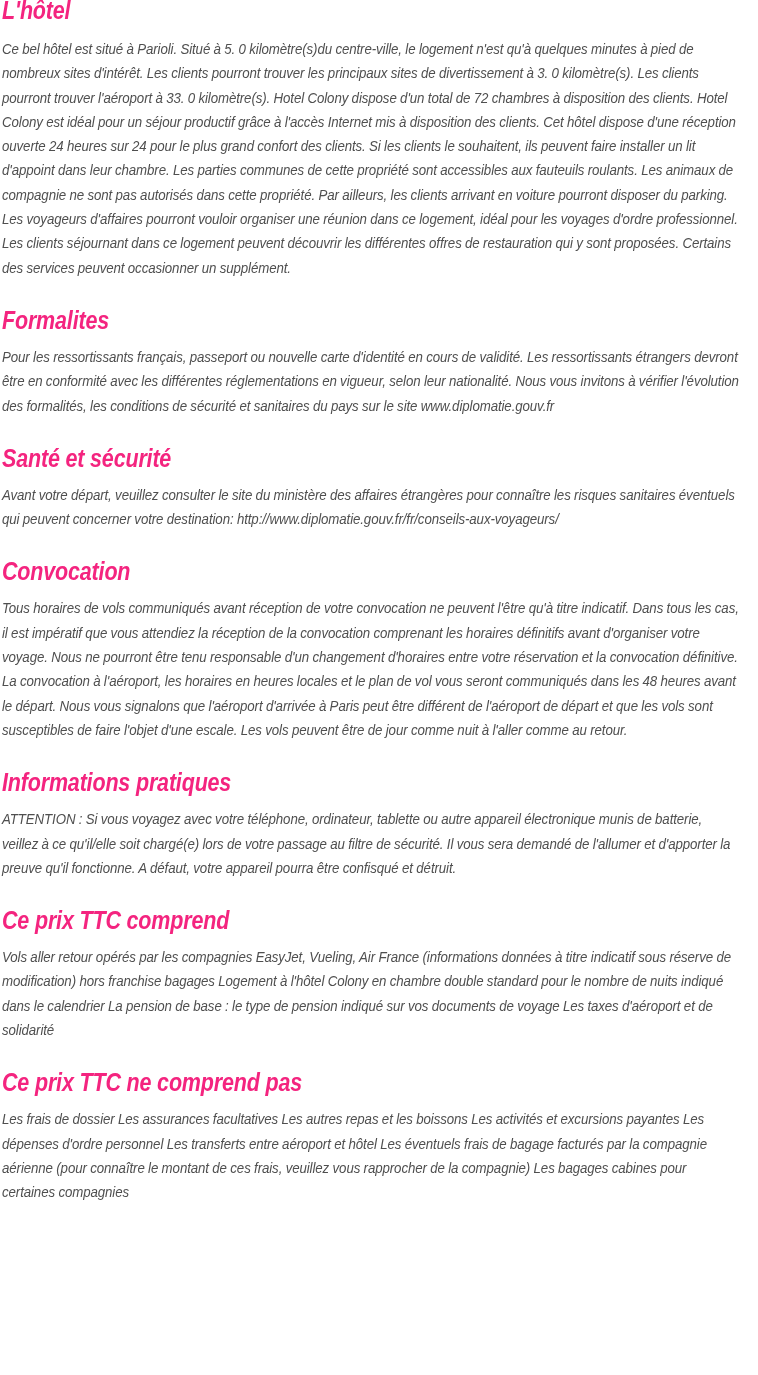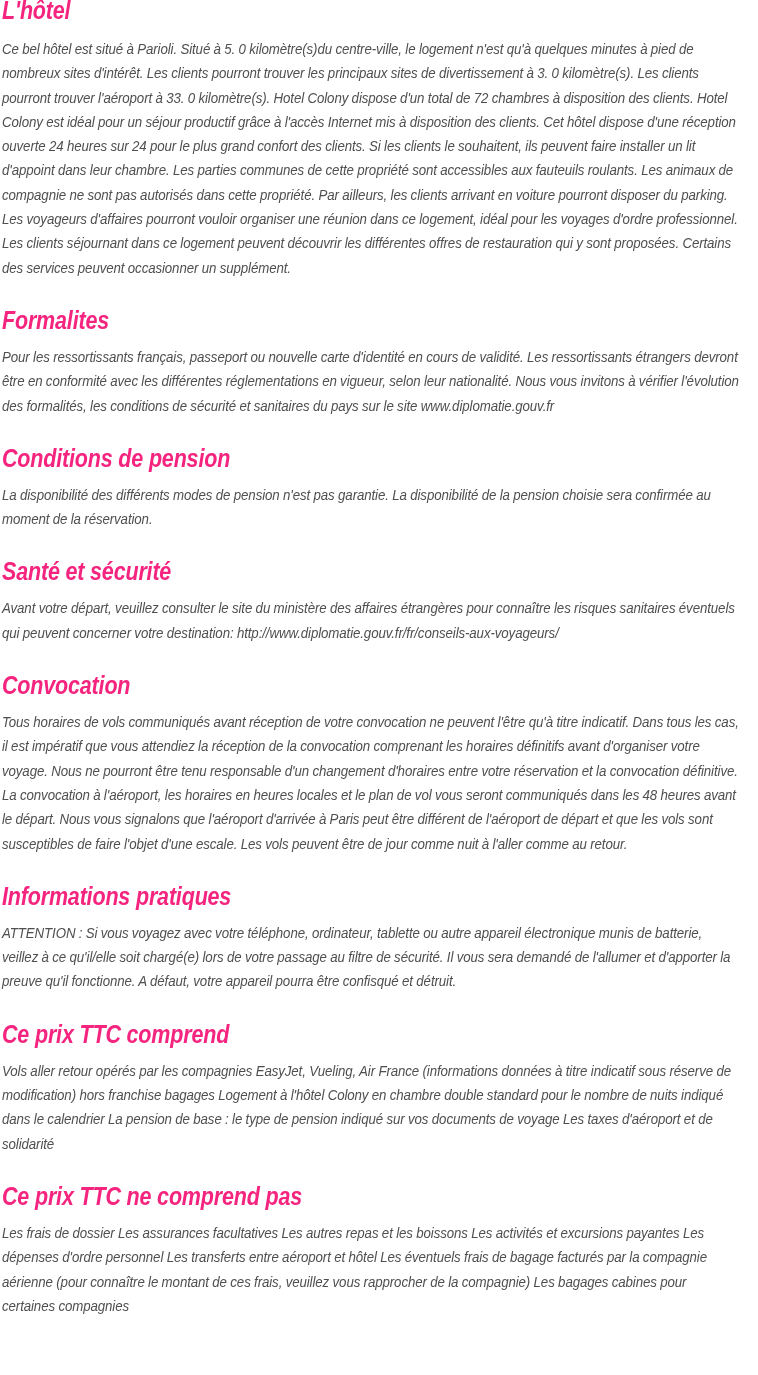--- a/index.html
+++ b/index.html
@@ -79,24 +79,20 @@
   <section class="section">
     <h2 class="section-heading">L'hôtel</h2>
     <p class="section-body">Ce bel hôtel est situé à Parioli. Situé à 5. 0 kilomètre(s)du centre-ville, le logement n'est qu'à quelques minutes à pied de nombreux sites d'intérêt. Les clients pourront trouver les principaux sites de divertissement à 3. 0 kilomètre(s). Les clients pourront trouver l'aéroport à 33. 0 kilomètre(s). Hotel Colony dispose d'un total de 72 chambres à disposition des clients. Hotel Colony est idéal pour un séjour productif grâce à l'accès Internet mis à disposition des clients. Cet hôtel dispose d'une réception ouverte 24 heures sur 24 pour le plus grand confort des clients. Si les clients le souhaitent, ils peuvent faire installer un lit d'appoint dans leur chambre. Les parties communes de cette propriété sont accessibles aux fauteuils roulants. Les animaux de compagnie ne sont pas autorisés dans cette propriété. Par ailleurs, les clients arrivant en voiture pourront disposer du parking. Les voyageurs d'affaires pourront vouloir organiser une réunion dans ce logement, idéal pour les voyages d'ordre professionnel. Les clients séjournant dans ce logement peuvent découvrir les différentes offres de restauration qui y sont proposées. Certains des services peuvent occasionner un supplément.</p>
   </section>
 
   <section class="section">
     <h2 class="section-heading">Formalites</h2>
     <p class="section-body">Pour les ressortissants français, passeport ou nouvelle carte d'identité en cours de validité. Les ressortissants étrangers devront être en conformité avec les différentes réglementations en vigueur, selon leur nationalité. Nous vous invitons à vérifier l'évolution des formalités, les conditions de sécurité et sanitaires du pays sur le site www.diplomatie.gouv.fr</p>
   </section>
 
-  <section class="section">
-    <h2 class="section-heading">Conditions de pension</h2>
-    <p class="section-body">La disponibilité des différents modes de pension n'est pas garantie. La disponibilité de la pension choisie sera confirmée au moment de la réservation.</p>
-  </section>
 
   <section class="section">
     <h2 class="section-heading">Santé et sécurité</h2>
     <p class="section-body">Avant votre départ, veuillez consulter le site du ministère des affaires étrangères pour connaître les risques sanitaires éventuels qui peuvent concerner votre destination: http://www.diplomatie.gouv.fr/fr/conseils-aux-voyageurs/</p>
   </section>
 
   <section class="section">
     <h2 class="section-heading">Convocation</h2>
     <p class="section-body">Tous horaires de vols communiqués avant réception de votre convocation ne peuvent l'être qu'à titre indicatif. Dans tous les cas, il est impératif que vous attendiez la réception de la convocation comprenant les horaires définitifs avant d'organiser votre voyage. Nous ne pourront être tenu responsable d'un changement d'horaires entre votre réservation et la convocation définitive. La convocation à l'aéroport, les horaires en heures locales et le plan de vol vous seront communiqués dans les 48 heures avant le départ. Nous vous signalons que l'aéroport d'arrivée à Paris peut être différent de l'aéroport de départ et que les vols sont susceptibles de faire l'objet d'une escale. Les vols peuvent être de jour comme nuit à l'aller comme au retour.</p>
   </section>

